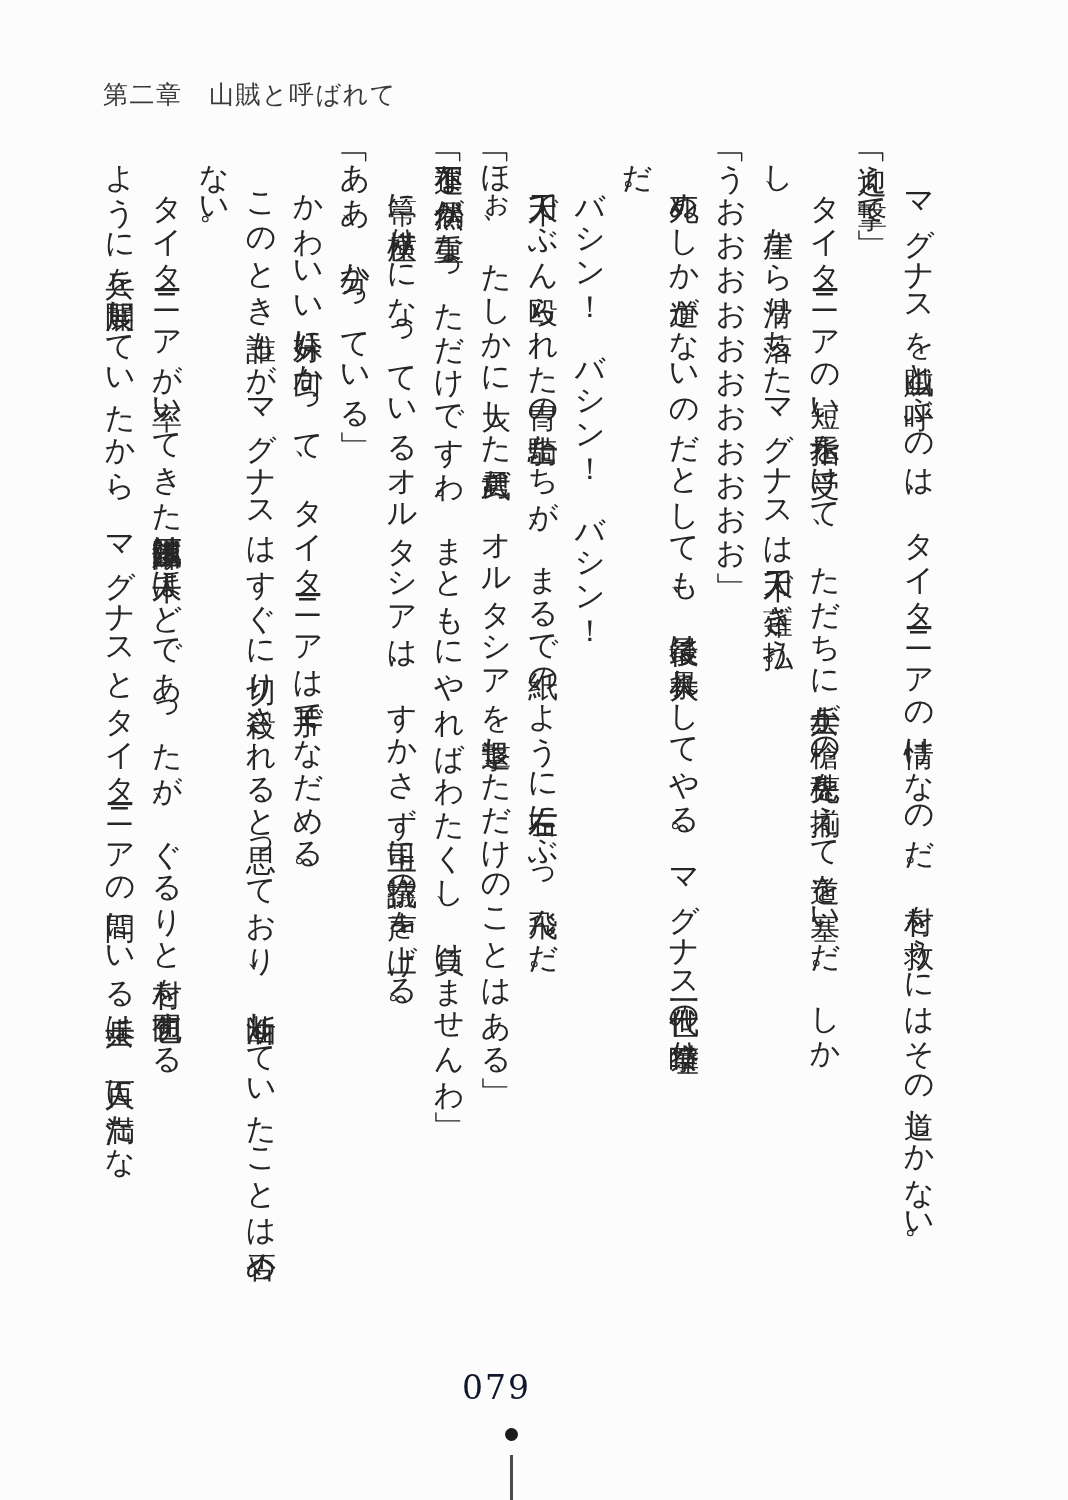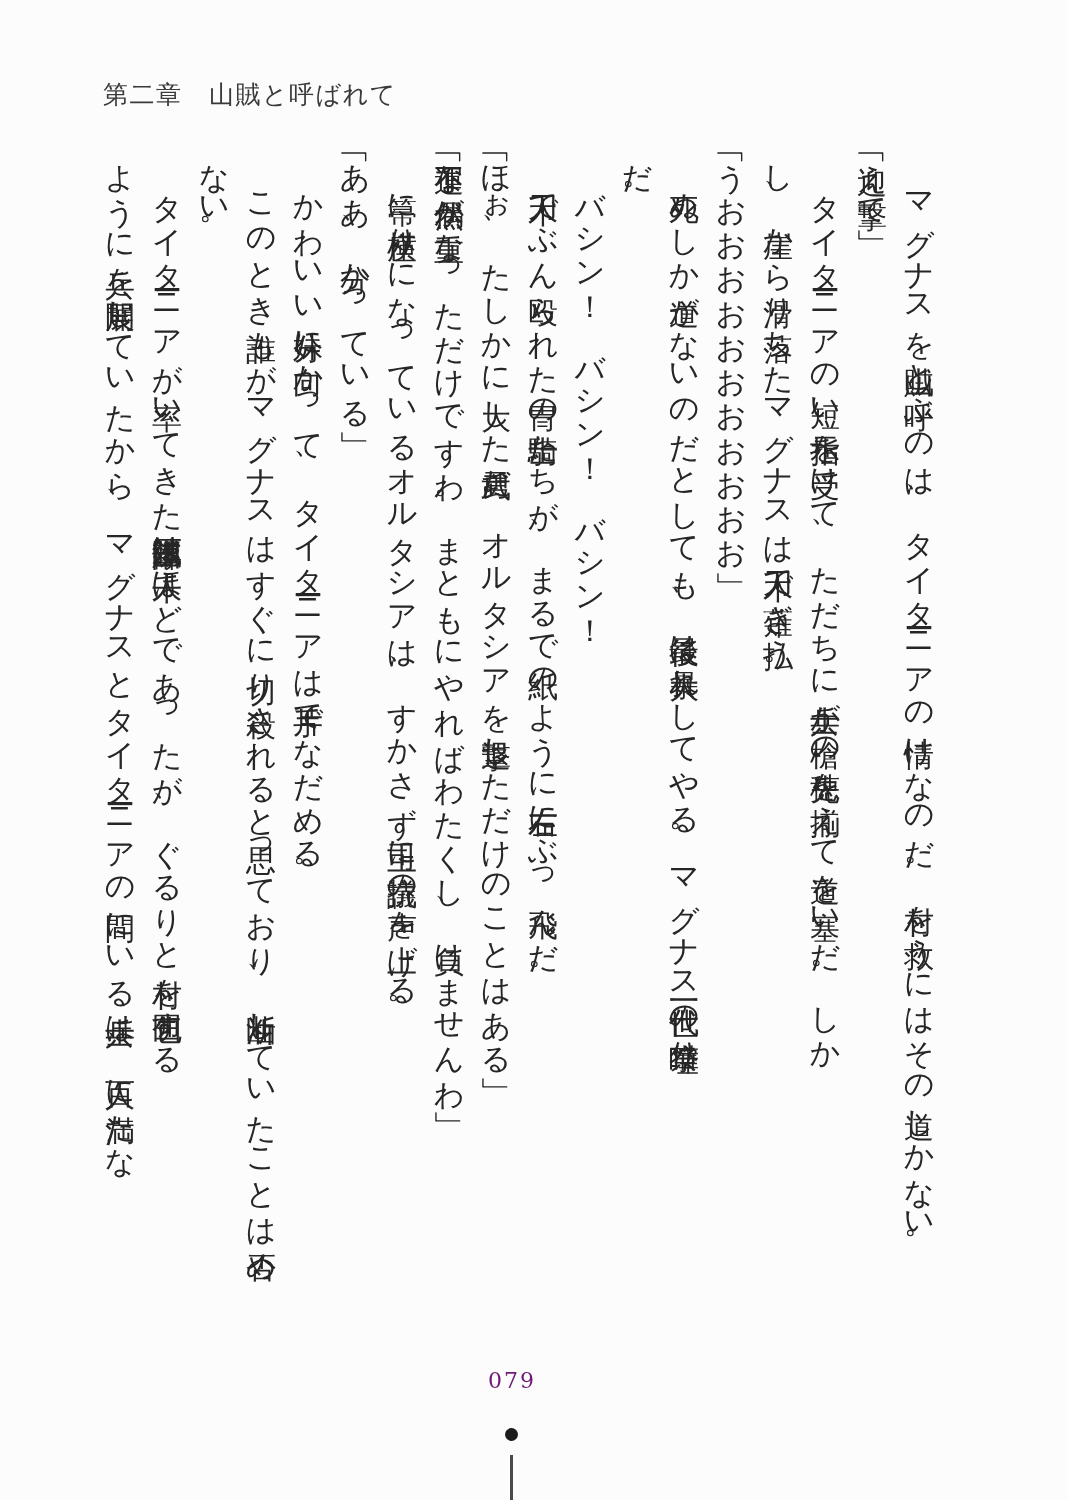--- a/index.html
+++ b/index.html
@@ -39,24 +39,24 @@
   }
   .tline {
     line-height: 47px;
     white-space: nowrap;
   }
   .page-number {
     position: absolute;
     left: 462px;
     top: 1368px;
     width: 100px;
-    text-align: center;
-    font-size: 22px;
+    text-align: left;
+    font-size: 33px;
     letter-spacing: 2px;
-    color: #701a75;
+    color: #0f172a;
   }
   .footer-dot {
     position: absolute;
     left: 505px;
     top: 1428px;
     width: 13px;
     height: 13px;
     border-radius: 50%;
     background: #1c1c1c;
   }

